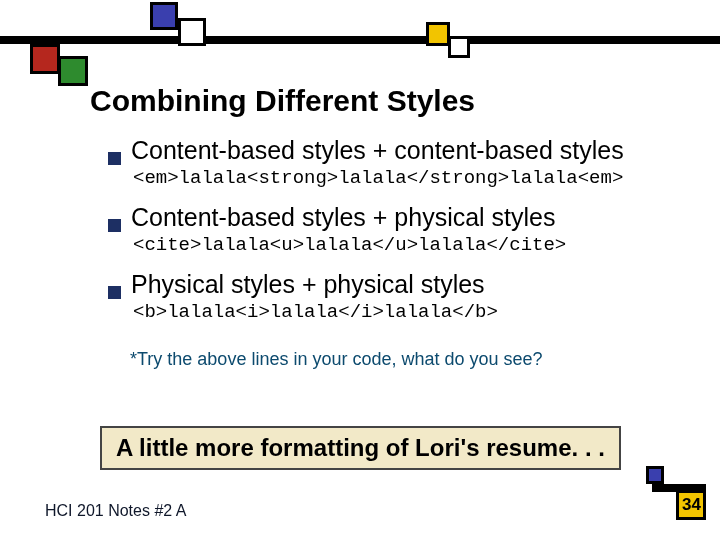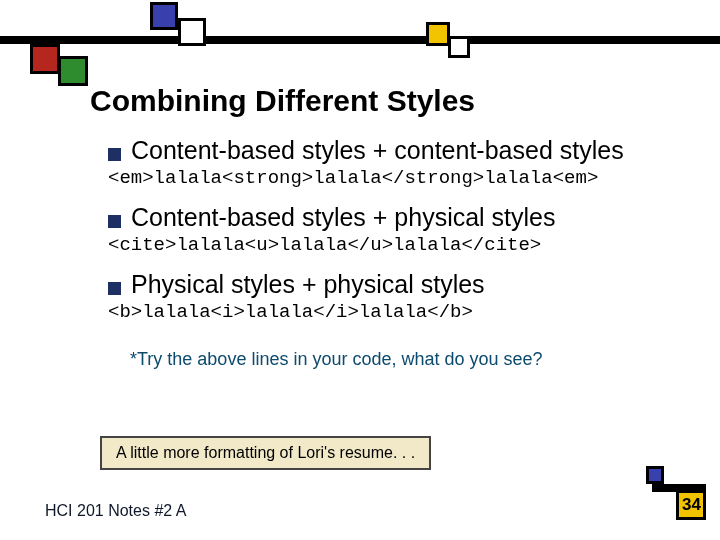--- a/index.html
+++ b/index.html
@@ -14,29 +14,29 @@
   
   .sq.l1 { top:44px; left:30px; width:30px; height:30px; background:#b5271e; }
   .sq.l2 { top:56px; left:58px; width:30px; height:30px; background:#2e8b2e; }
   
   .sq.r1 { top:22px; left:426px; width:24px; height:24px; background:#f2c400; }
   .sq.r2 { top:36px; left:448px; width:22px; height:22px; background:#fff; }
 
   .slide-title { position:absolute; top:84px; left:90px; font-size:30px; font-weight:bold; color:#000; }
 
   .content { position:absolute; top:136px; left:108px; right:40px; }
-  .bullet-row { display:flex; align-items:center; margin-top:0; }
+  .bullet-row { display:flex; align-items:flex-end; margin-top:0; }
   .bullet-row + .code { margin-top:2px; }
   .group { margin-bottom:14px; }
   .bullet { width:13px; height:13px; background:#1d2f63; flex:0 0 auto; margin-top:8px; margin-right:10px; }
   .bullet-text { font-size:25px; color:#000; }
-  .code { font-family:"Courier New",monospace; font-size:19px; color:#000; white-space:nowrap; }
+  .code { font-family:"Courier New",monospace; font-size:19px; color:#000; margin-left:25px; white-space:nowrap; }
   .note { font-size:18px; color:#0c4a6e; margin-left:22px; margin-top:26px; }
 
-  .ribbon { position:absolute; left:100px; bottom:70px; background:#f2e9c8; border:2px solid #444; padding:6px 14px; font-size:16px; font-weight:normal; }
+  .ribbon { position:absolute; left:100px; bottom:70px; background:#f2e9c8; border:2px solid #444; padding:6px 14px; font-size:24px; font-weight:bold; }
 
   .footer-left { position:absolute; left:45px; bottom:20px; font-size:16px; color:#0f172a; }
 
   
   .pg-block { position:absolute; right:14px; bottom:20px; }
   .pg-bar  { position:absolute; right:0; bottom:28px; width:54px; height:8px; background:#000; }
   .pg-sq-a { position:absolute; right:42px; bottom:36px; width:18px; height:18px; background:#3a3fae; border:3px solid #000; }
   .pg-sq-b { position:absolute; right:0; bottom:0; width:30px; height:30px; background:#f2c400; border:3px solid #000; }
   .pg-num  { position:absolute; right:5px; bottom:5px; font-size:17px; font-weight:bold; color:#000; }
 </style>

